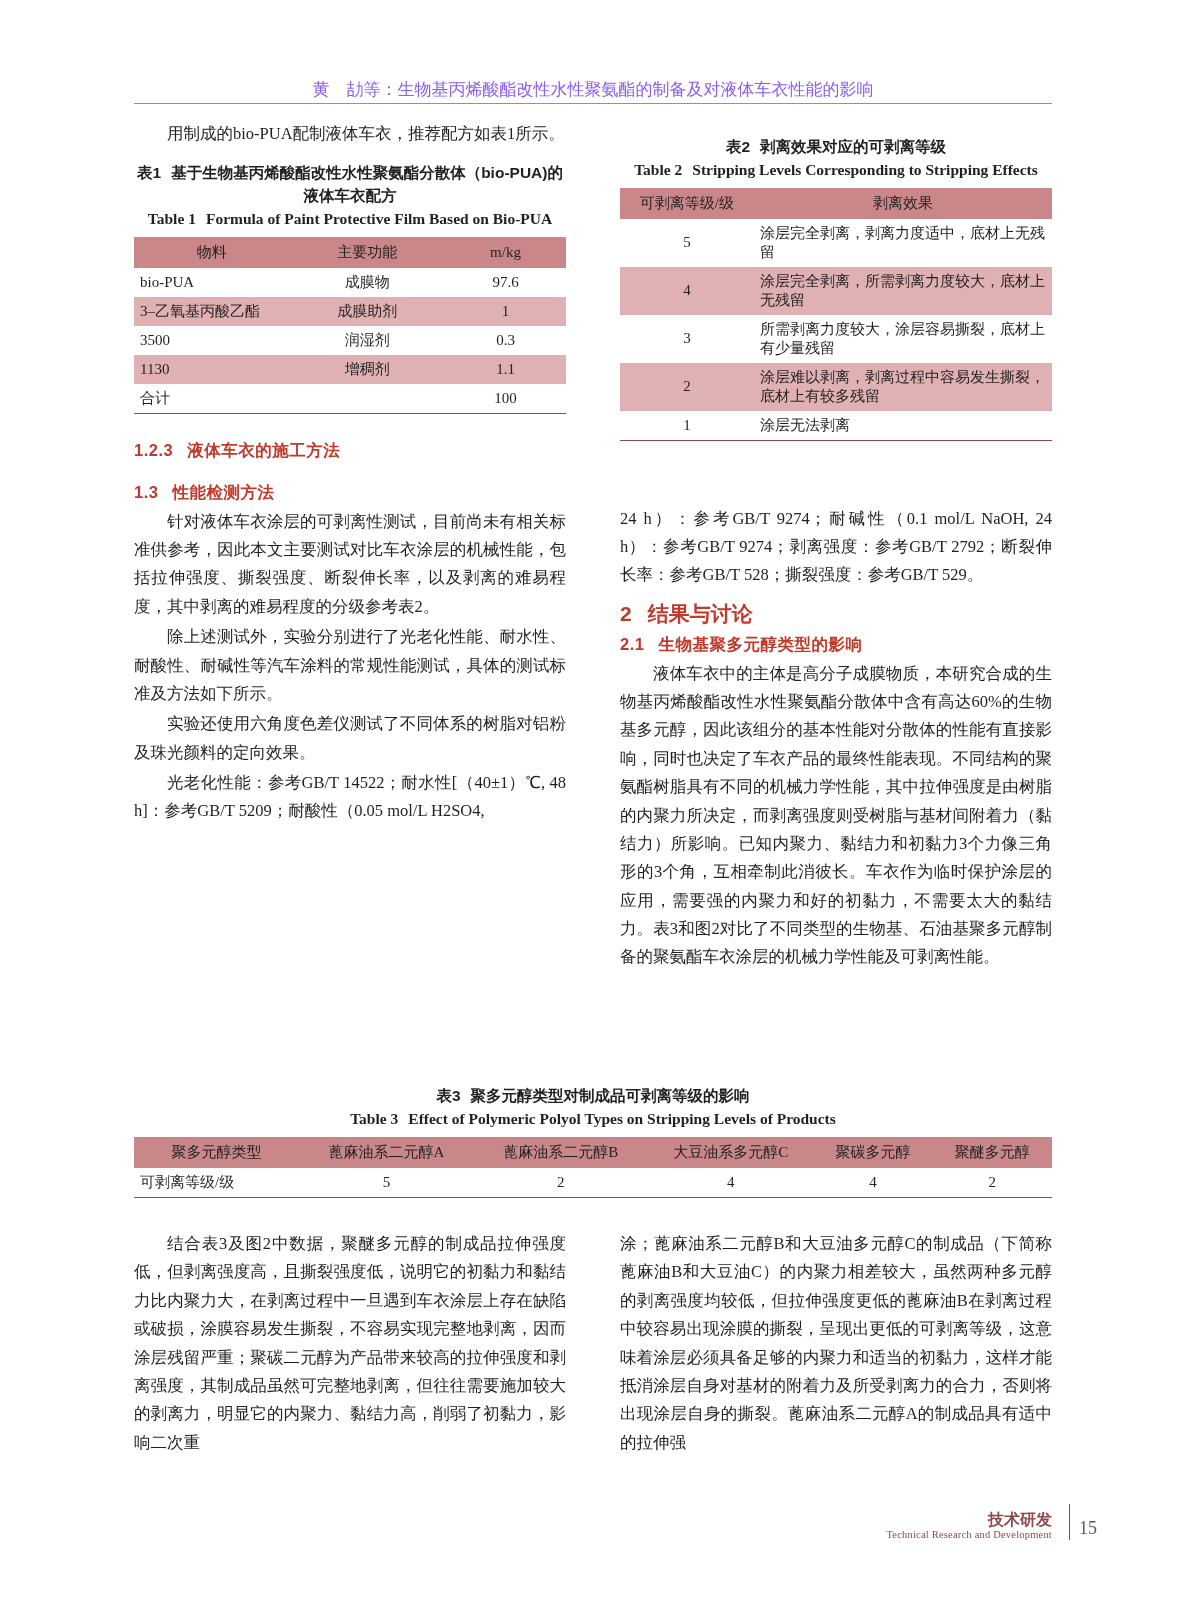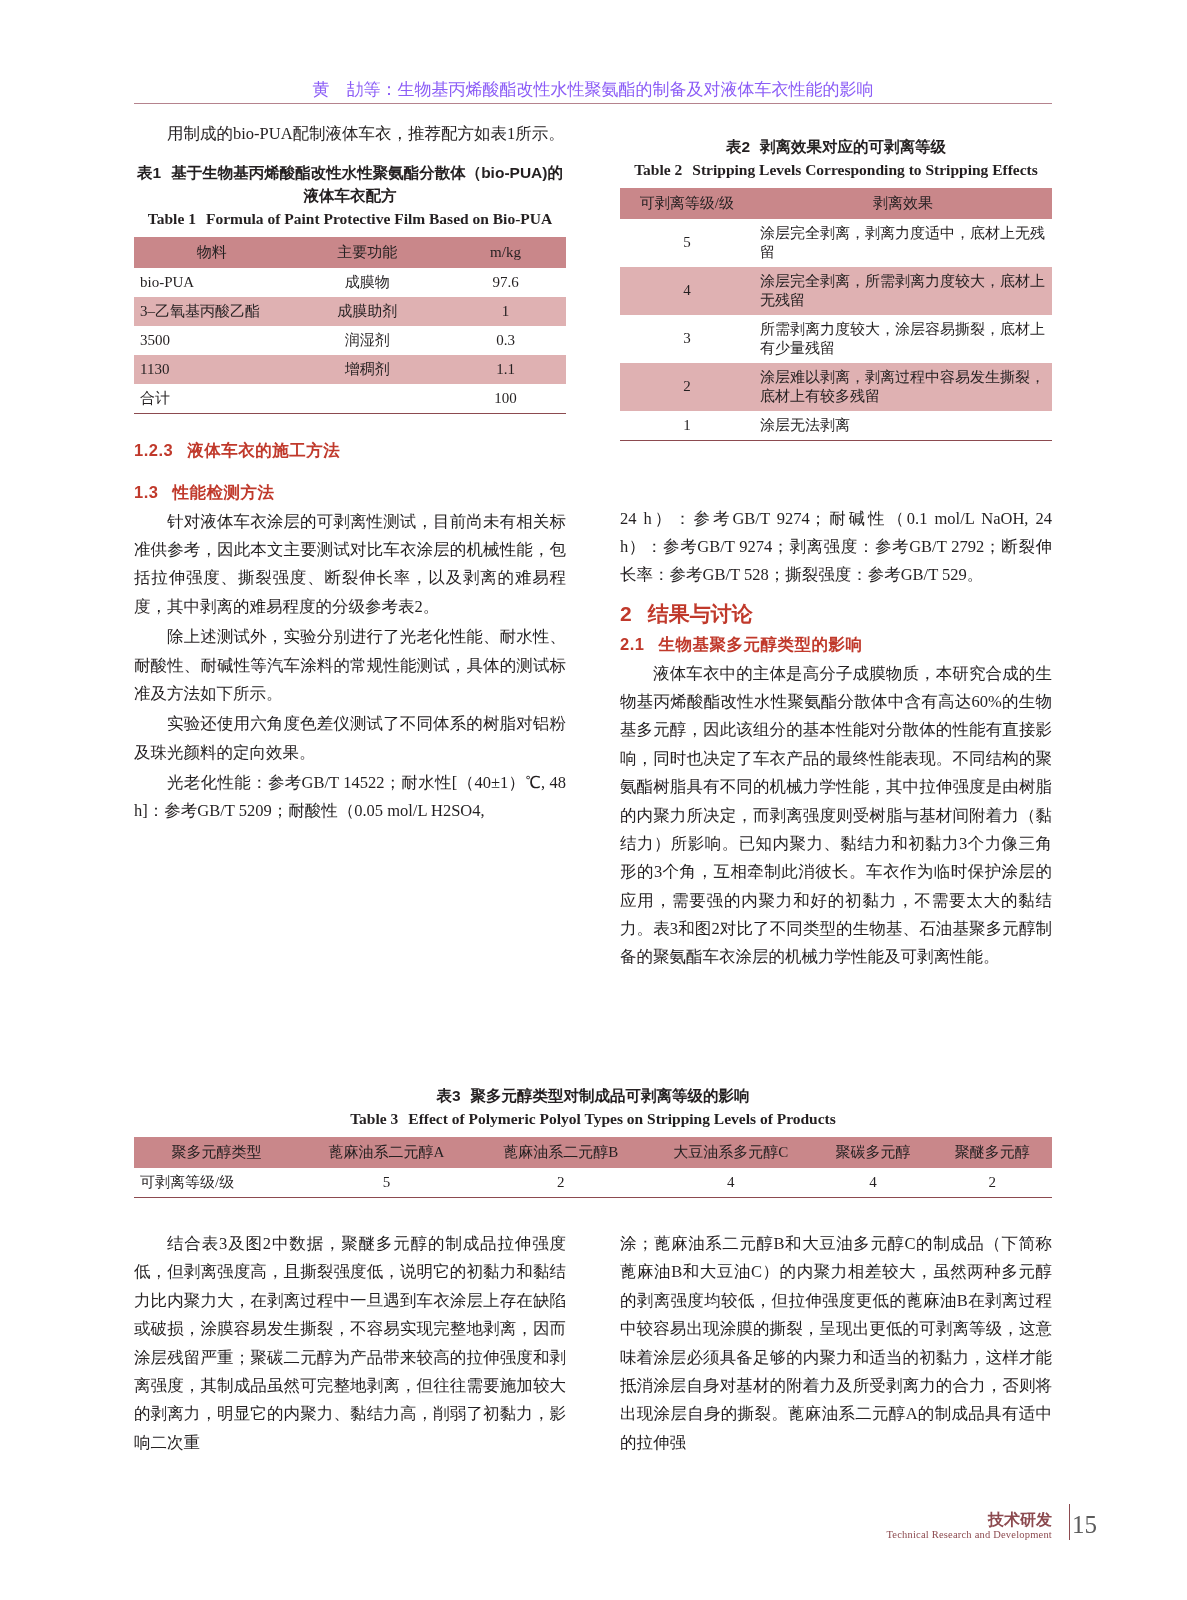--- a/index.html
+++ b/index.html
@@ -148,21 +148,21 @@
   .footer .en {
     color: #8c4a4f;
     font-size: 10.5px;
     font-family: "Liberation Serif", serif;
     letter-spacing: .2px;
   }
   .footer .pageno {
     position: absolute;
     right: -45px;
     bottom: 2px;
-    font-size: 25px;
+    font-size: 18px;
     color: #5b5b5b;
     font-family: "Liberation Serif", serif;
   }
   .footer .vbar {
     position: absolute;
     right: -18px;
     bottom: 2px;
     width: 1.5px;
     height: 36px;
     background: #8c4a4f;

